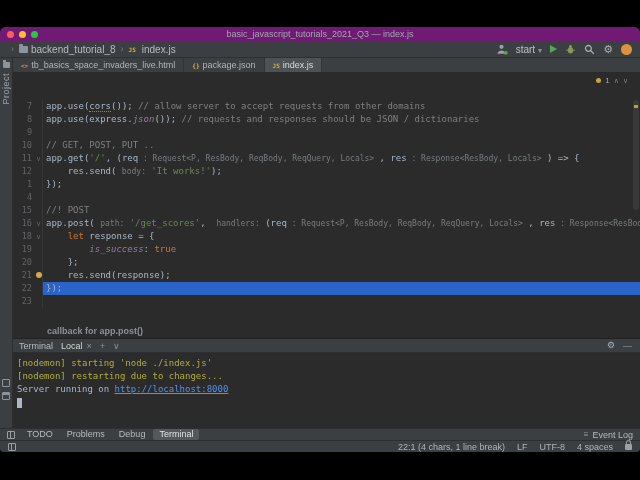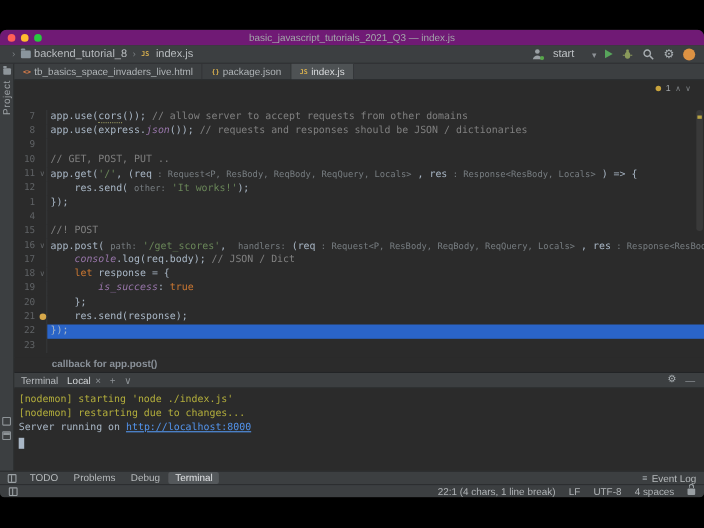--- a/index.html
+++ b/index.html
@@ -22,21 +22,21 @@
   
   .navbar { height: 17px; background: #3c3f41; border-bottom: 1px solid #2d2f31; flex: none;
             display: flex; align-items: center; padding: 0 8px 0 6px; }
   .crumbs { display: flex; align-items: center; font-size: 10px; color: #b8bcbf; }
   .crumb { display: inline-flex; align-items: center; gap: 3px; }
   .crumb-sep { color: #7b8084; margin: 0 5px; font-size: 9px; }
   .mini-folder { width: 9px; height: 7px; background: #8a959d; border-radius: 1px; position: relative; display: inline-block; }
   .mini-folder::before { content: ''; position: absolute; top: -2px; left: 0; width: 4px; height: 2px;
                          background: #8a959d; border-radius: 1px 1px 0 0; }
   .nav-right { margin-left: auto; display: flex; align-items: center; gap: 8px; }
-  .runcfg { display: inline-flex; align-items: flex-end; gap: 16px; font-size: 10px; color: #bfc3c6; cursor: default; }
+  .runcfg { display: inline-flex; align-items: flex-end; gap: 3px; font-size: 10px; color: #bfc3c6; cursor: default; }
   .chev { color: #8d9296; font-size: 8px; }
   .play { width: 0; height: 0; border-left: 7px solid #58a55c; border-top: 4px solid transparent;
           border-bottom: 4px solid transparent; display: inline-block; }
   .gear { font-family: "DejaVu Sans", sans-serif; font-size: 11px; color: #aab0b4; line-height: 1; }
   .avatar-orange { width: 11px; height: 11px; border-radius: 50%; background: #dd9243; display: inline-block; }
 
   
   .middle { flex: 1; display: flex; min-height: 0; }
   .leftstrip { width: 13px; flex: none; background: #3c3f41; border-right: 1px solid #2c2e30;
                display: flex; flex-direction: column; align-items: center; padding: 4px 0 28px 0; gap: 5px; }
@@ -217,46 +217,41 @@
               <span class="code"><span class="tk-com">// GET, POST, PUT ..</span></span>
             </div>
             <div class="cl">
               <span class="ln">11</span>
               <span class="fold">∨</span>
               <span class="code"><span class="tk-plain">app.get(</span><span class="tk-str">'/'</span><span class="tk-plain">, (req</span><span class="tk-hint"> : Request&lt;P, ResBody, ReqBody, ReqQuery, Locals&gt;</span><span class="tk-plain"> , res</span><span class="tk-hint"> : Response&lt;ResBody, Locals&gt;</span><span class="tk-plain"> ) =&gt; {</span></span>
             </div>
             <div class="cl">
               <span class="ln">12</span>
               <span class="fold"></span>
-              <span class="code"><span class="tk-plain">    res.send( </span><span class="tk-hint">other:</span><span class="tk-str"> 'It works!'</span><span class="tk-plain">);</span></span>
+              <span class="code"><span class="tk-plain">    res.send( </span><span class="tk-hint">body:</span><span class="tk-str"> 'It works!'</span><span class="tk-plain">);</span></span>
             </div>
             <div class="cl">
               <span class="ln">1</span>
               <span class="fold"></span>
               <span class="code"><span class="tk-plain">});</span></span>
             </div>
             <div class="cl">
               <span class="ln">4</span>
               <span class="fold"></span>
               <span class="code"></span>
             </div>
             <div class="cl">
               <span class="ln">15</span>
               <span class="fold"></span>
               <span class="code"><span class="tk-com">//! POST</span></span>
             </div>
             <div class="cl">
               <span class="ln">16</span>
               <span class="fold">∨</span>
               <span class="code"><span class="tk-plain">app.post( </span><span class="tk-hint">path:</span><span class="tk-str"> '/get_scores'</span><span class="tk-plain">,  </span><span class="tk-hint">handlers:</span><span class="tk-plain"> (req</span><span class="tk-hint"> : Request&lt;P, ResBody, ReqBody, ReqQuery, Locals&gt;</span><span class="tk-plain"> , res</span><span class="tk-hint"> : Response&lt;ResBody, Locals&gt;</span></span>
-            </div>
-            <div class="cl">
-              <span class="ln">17</span>
-              <span class="fold"></span>
-              <span class="code"><span class="tk-plain">    </span><span class="tk-prop">console</span><span class="tk-plain">.log(req.body); </span><span class="tk-com">// JSON / Dict</span></span>
             </div>
             <div class="cl">
               <span class="ln">18</span>
               <span class="fold">∨</span>
               <span class="code"><span class="tk-plain">    </span><span class="tk-kw">let</span><span class="tk-plain"> response = {</span></span>
             </div>
             <div class="cl">
               <span class="ln">19</span>
               <span class="fold"></span>
               <span class="code"><span class="tk-plain">        </span><span class="tk-prop">is_success</span><span class="tk-plain">: </span><span class="tk-kw">true</span></span>

